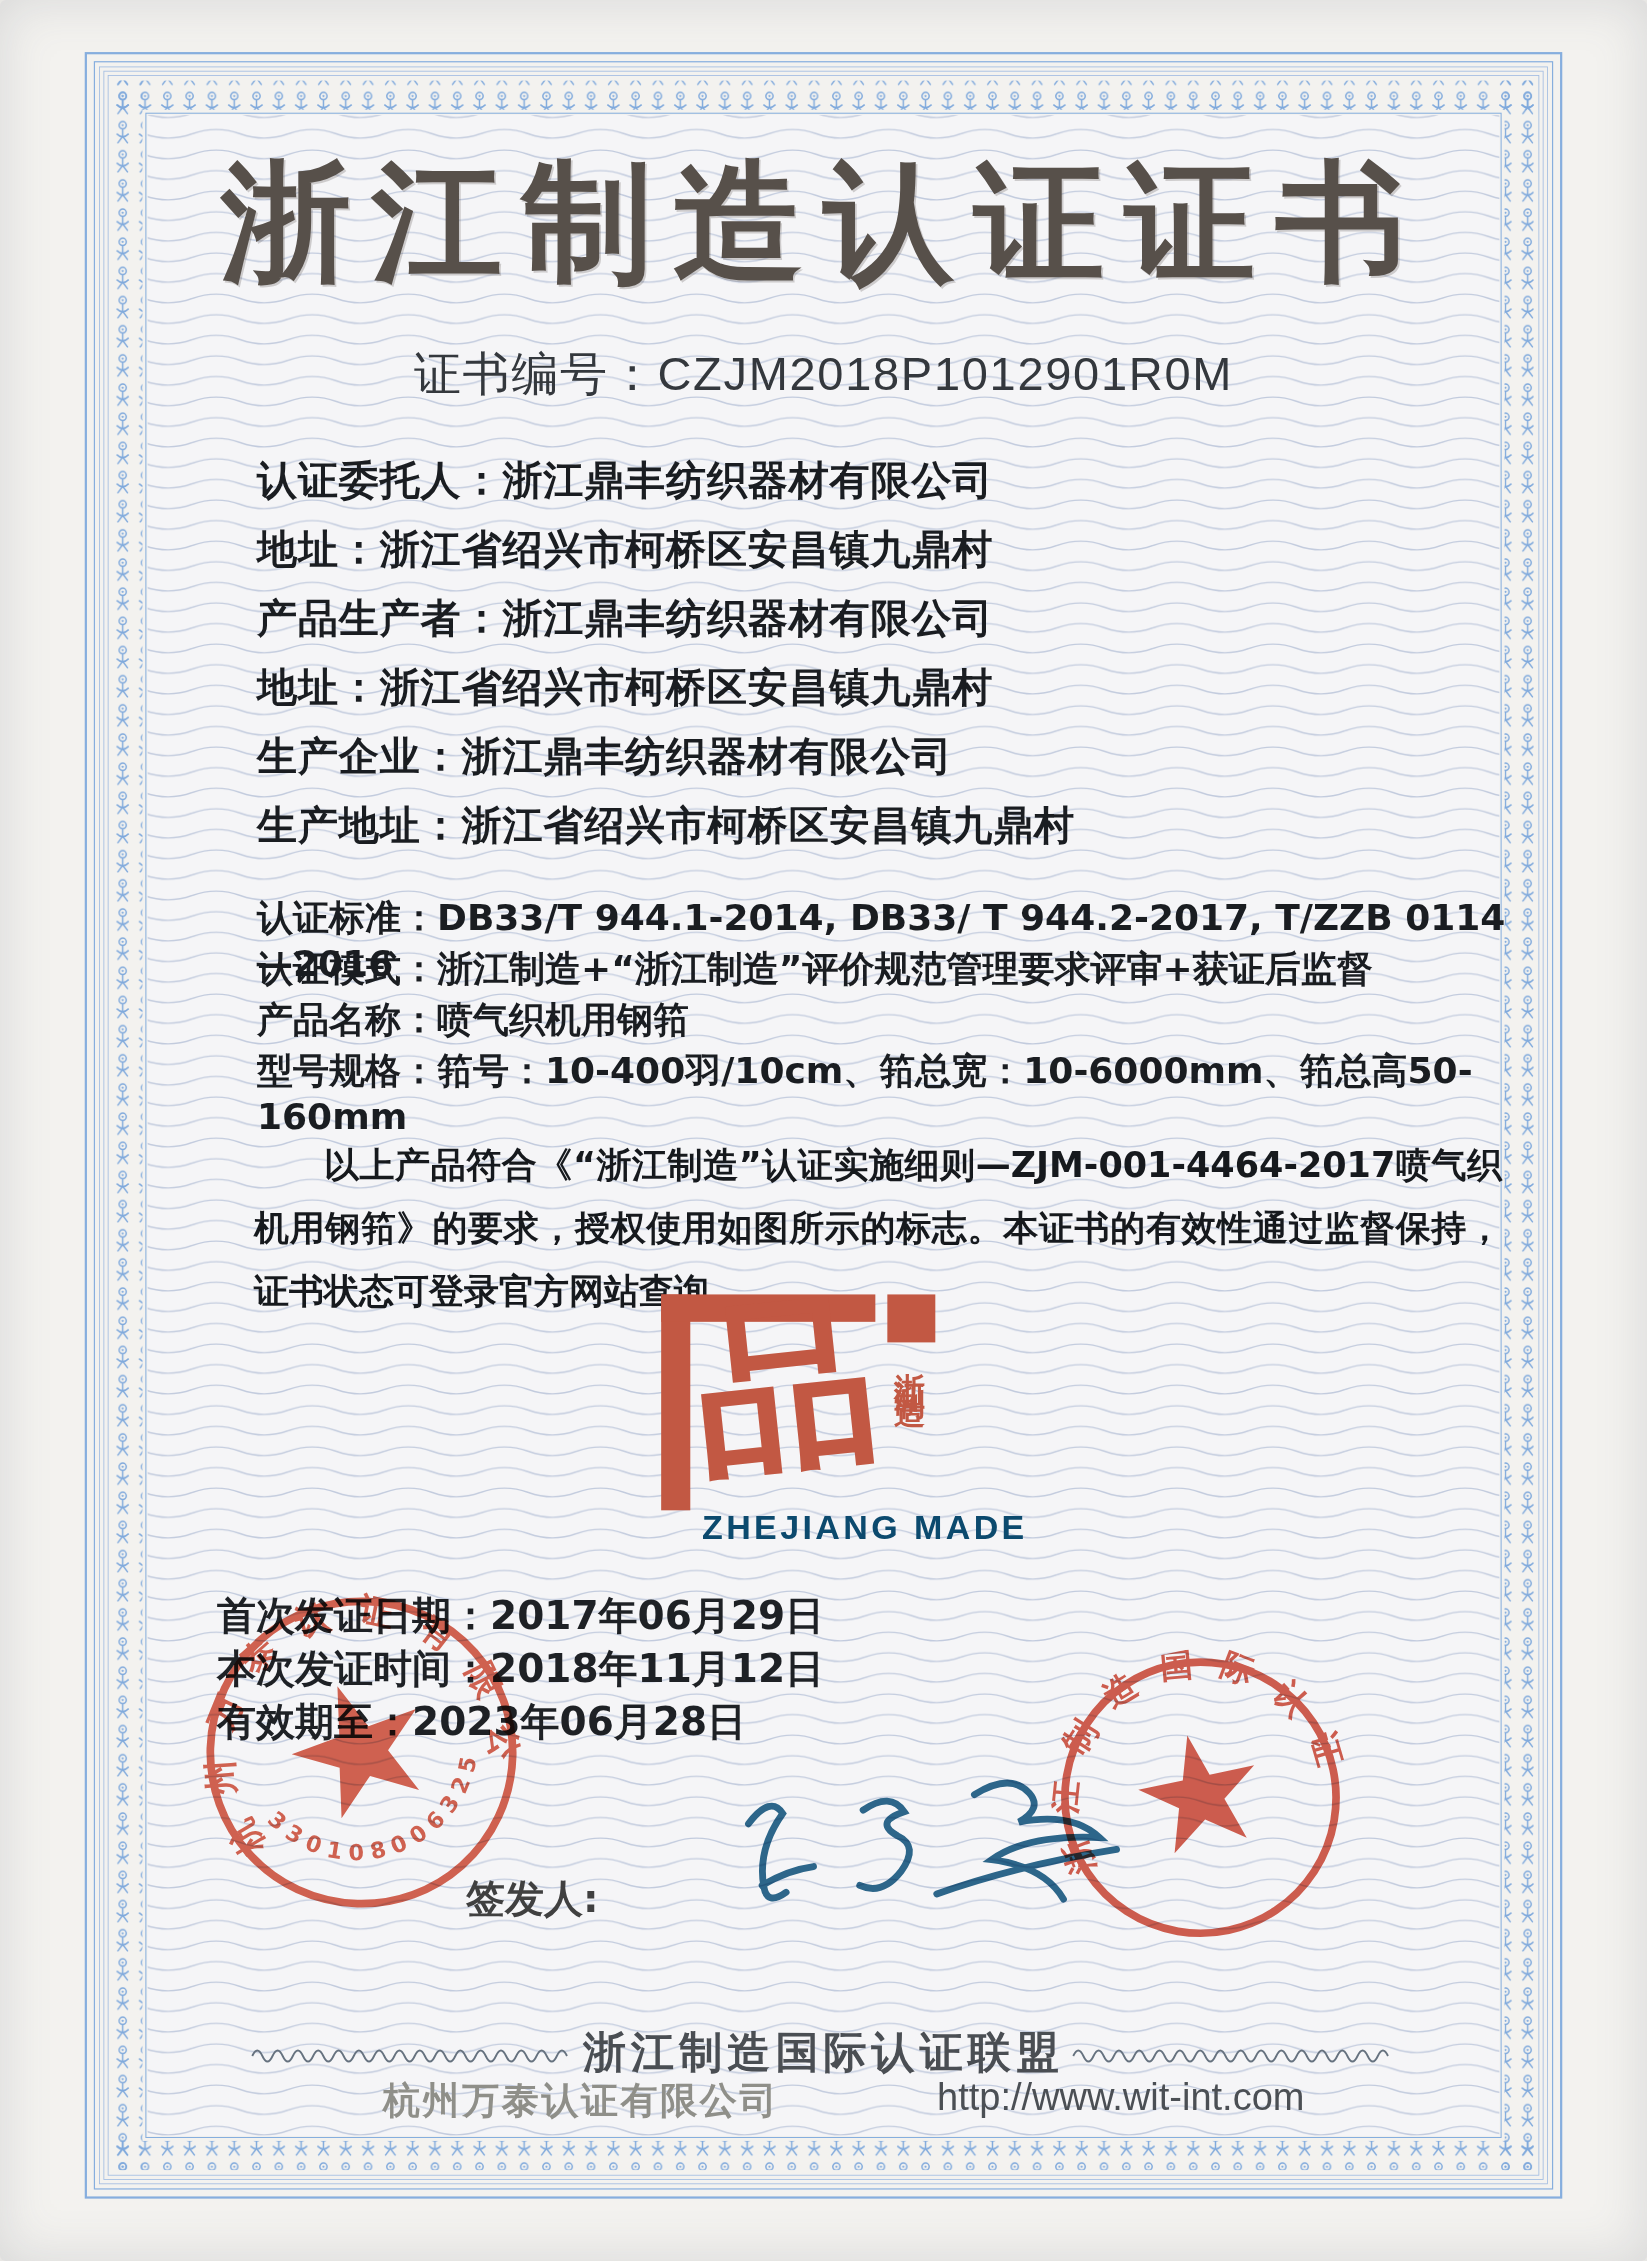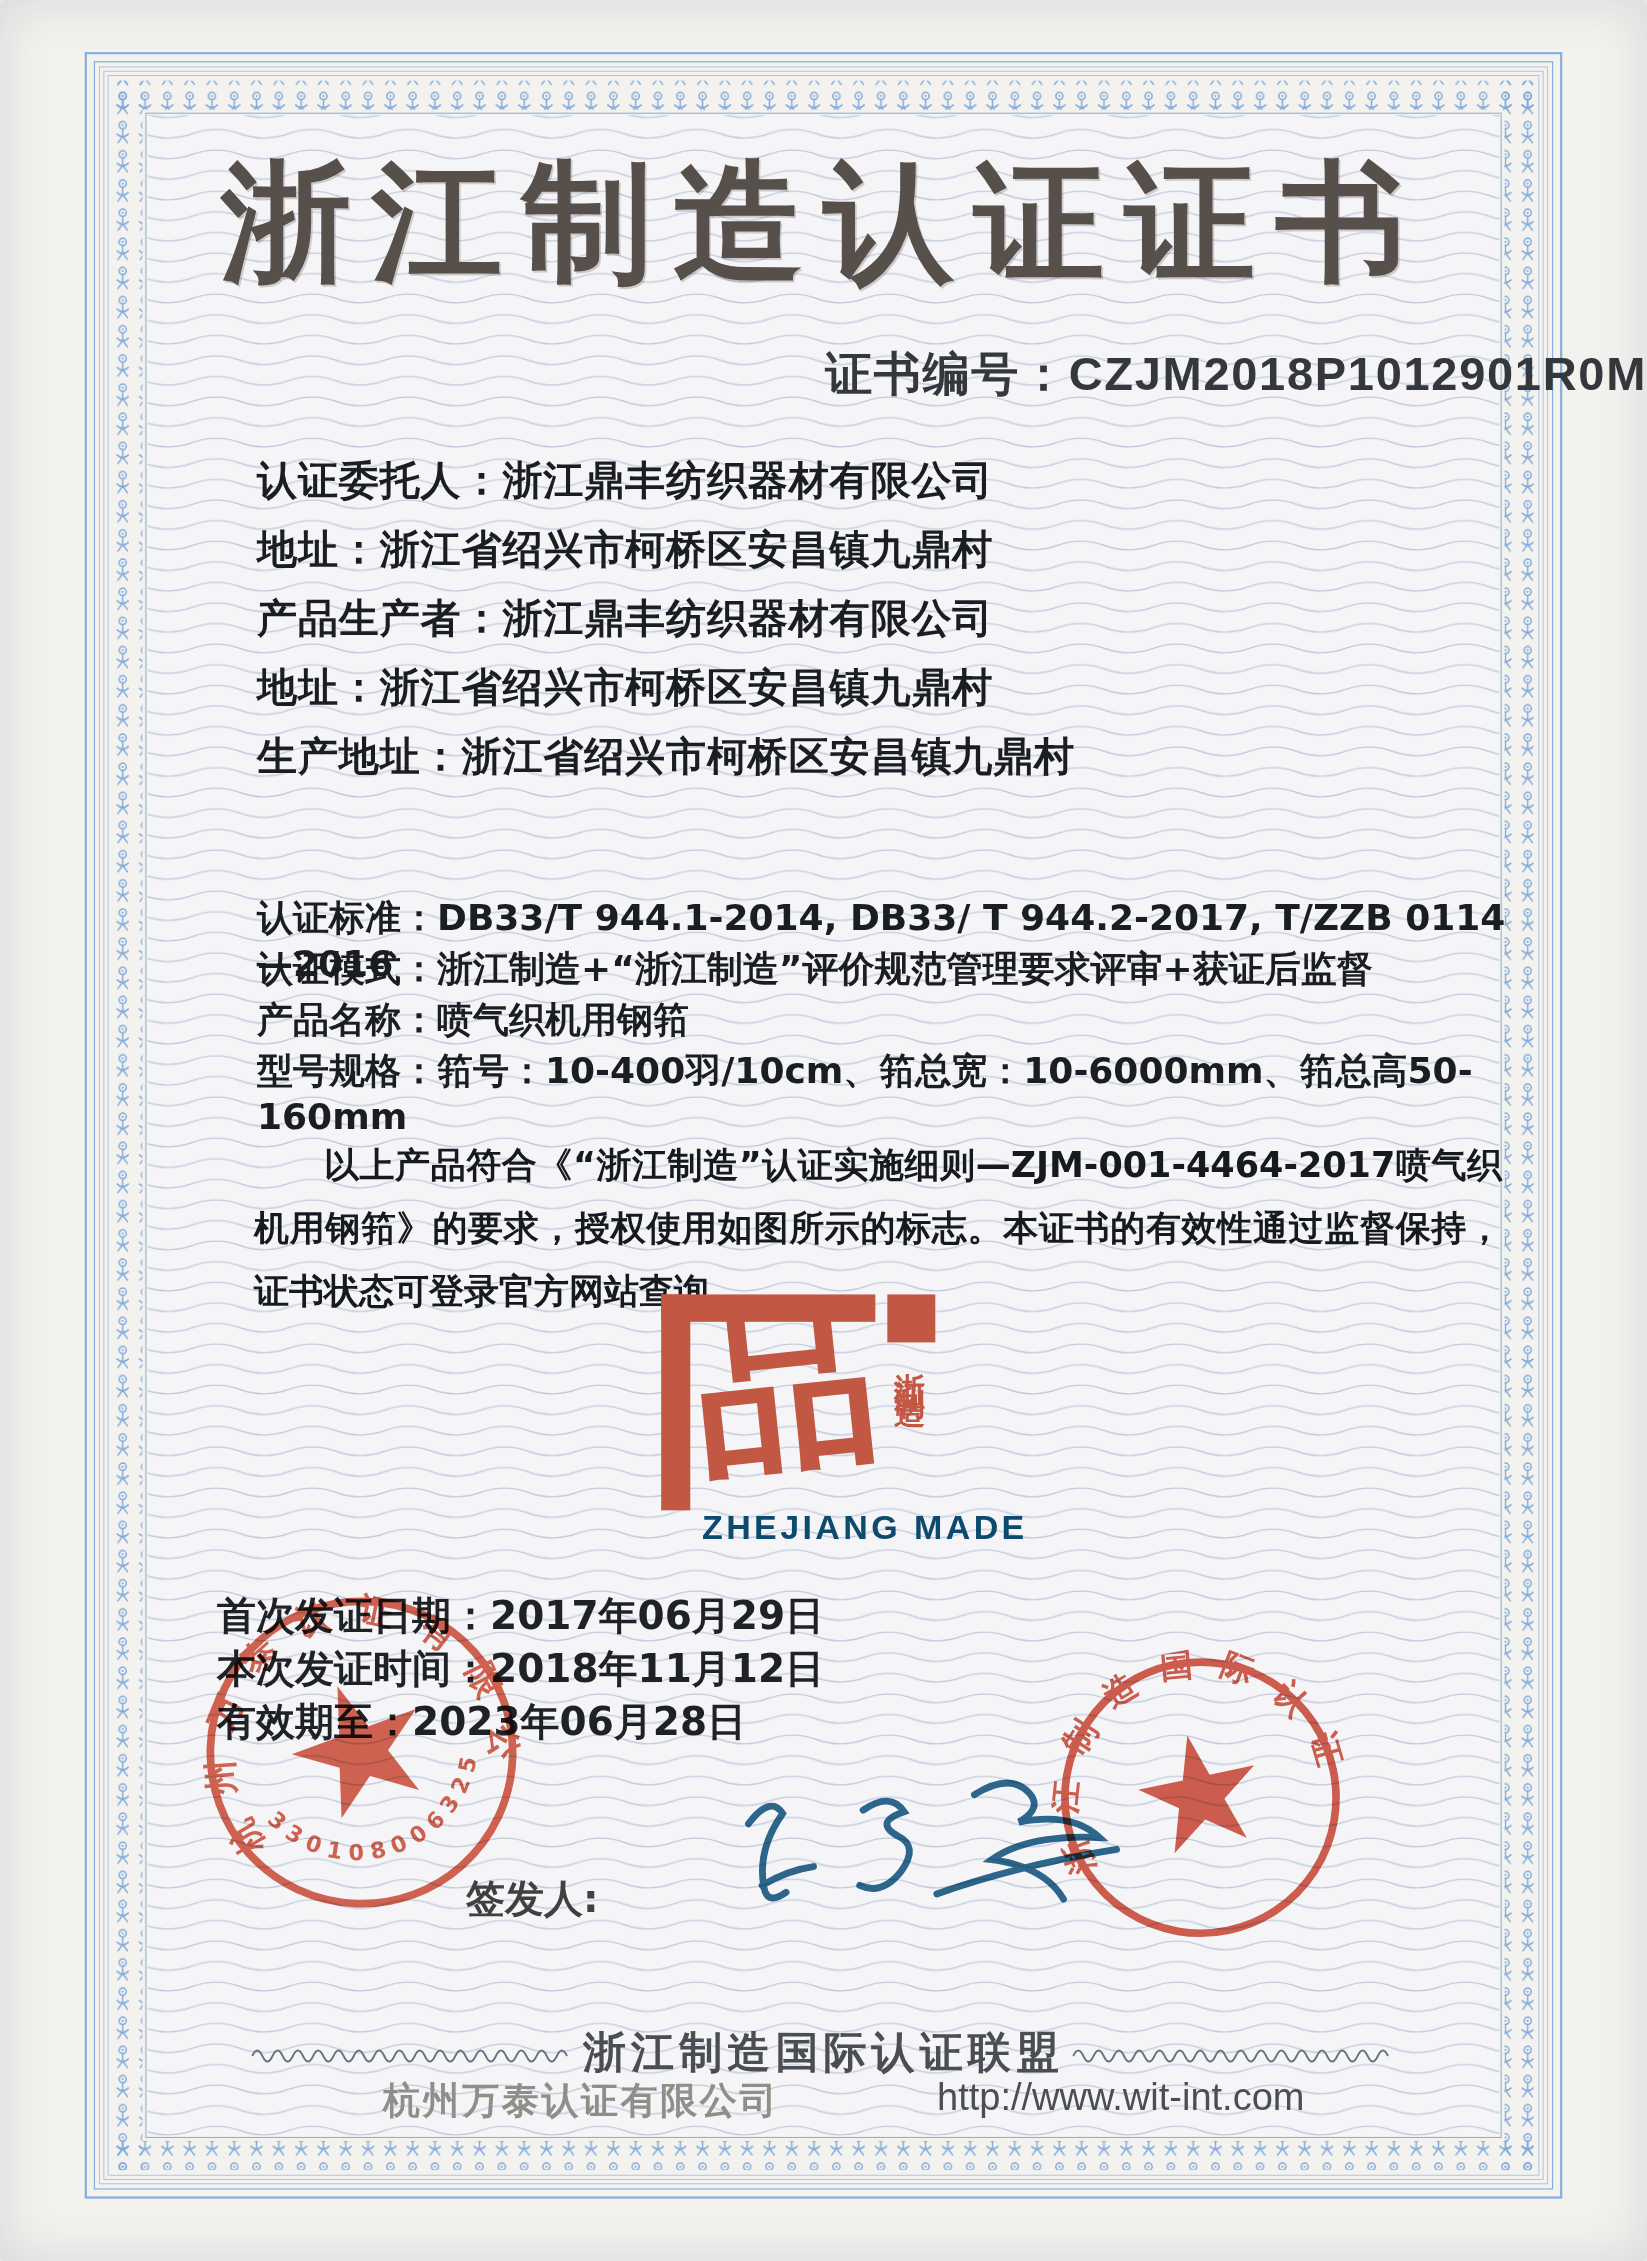--- a/index.html
+++ b/index.html
@@ -3,21 +3,21 @@
 <meta charset="utf-8">
 <style>
   html,body{margin:0;padding:0;background:#e8e7e4;}
   .page{position:relative;width:1647px;height:2261px;background:#f3f2ef;overflow:hidden;
         font-family:"DejaVu Sans",sans-serif;box-shadow:inset 0 0 51px rgba(90,95,110,.18);border-radius:6px;}
   .abs{position:absolute;}
   .bg{position:absolute;left:0;top:0;}
   .title{left:0;top:136px;width:1647px;text-align:center;font-family:"DejaVu Serif",serif;
          font-weight:700;font-size:130px;letter-spacing:20.6px;color:#57504a;
          text-shadow:1.7px 1.7px 0 rgba(87,80,74,.25);}
-  .certno{left:0;top:343px;width:1647px;text-align:right;font-size:47px;font-weight:700;
+  .certno{left:0;top:343px;width:1647px;text-align:center;font-size:47px;font-weight:400;
           color:#34383d;font-family:"Liberation Sans",sans-serif;letter-spacing:1.7px;}
   .fields{left:257px;top:453px;width:1201px;}
   .frow{height:69px;font-size:40px;font-weight:700;color:#1a1d21;letter-spacing:0.9px;}
   .specs{left:257px;top:894px;width:1270px;}
   .srow{height:51px;font-size:36px;font-weight:700;color:#1a1d21;}
   .statement{left:254px;top:1134px;width:1248px;font-size:35px;font-weight:600;color:#16191d;
              line-height:63px;text-indent:2em;text-align:justify;}
   .logo{left:637px;top:1291px;width:403px;height:287px;}
   .logo .glyph{position:absolute;left:57px;top:1.7px;font-size:182px;line-height:182px;
                color:#c25843;font-family:"DejaVu Serif",serif;font-weight:700;transform:rotate(-6deg);}
@@ -73,20 +73,21 @@
 
   <div class="abs certno">
     <span>证书编号：</span><span>CZJM2018P1012901R0M</span>
   </div>
 
   <div class="abs fields">
     <div class="frow"><span>认证委托人：</span><span>浙江鼎丰纺织器材有限公司</span></div>
     <div class="frow"><span>地址：</span><span>浙江省绍兴市柯桥区安昌镇九鼎村</span></div>
     <div class="frow"><span>产品生产者：</span><span>浙江鼎丰纺织器材有限公司</span></div>
     <div class="frow"><span>地址：</span><span>浙江省绍兴市柯桥区安昌镇九鼎村</span></div>
+    <div class="frow"><span>生产企业：</span><span>浙江鼎丰纺织器材有限公司</span></div>
     <div class="frow"><span>生产地址：</span><span>浙江省绍兴市柯桥区安昌镇九鼎村</span></div>
   </div>
 
   <div class="abs specs">
     <div class="srow"><span>认证标准：</span><span>DB33/T 944.1-2014, DB33/ T 944.2-2017, T/ZZB 0114—2016</span></div>
     <div class="srow"><span>认证模式：</span><span>浙江制造+“浙江制造”评价规范管理要求评审+获证后监督</span></div>
     <div class="srow"><span>产品名称：</span><span>喷气织机用钢筘</span></div>
     <div class="srow"><span>型号规格：</span><span>筘号：10-400羽/10cm、筘总宽：10-6000mm、筘总高50-160mm</span></div>
   </div>
 

